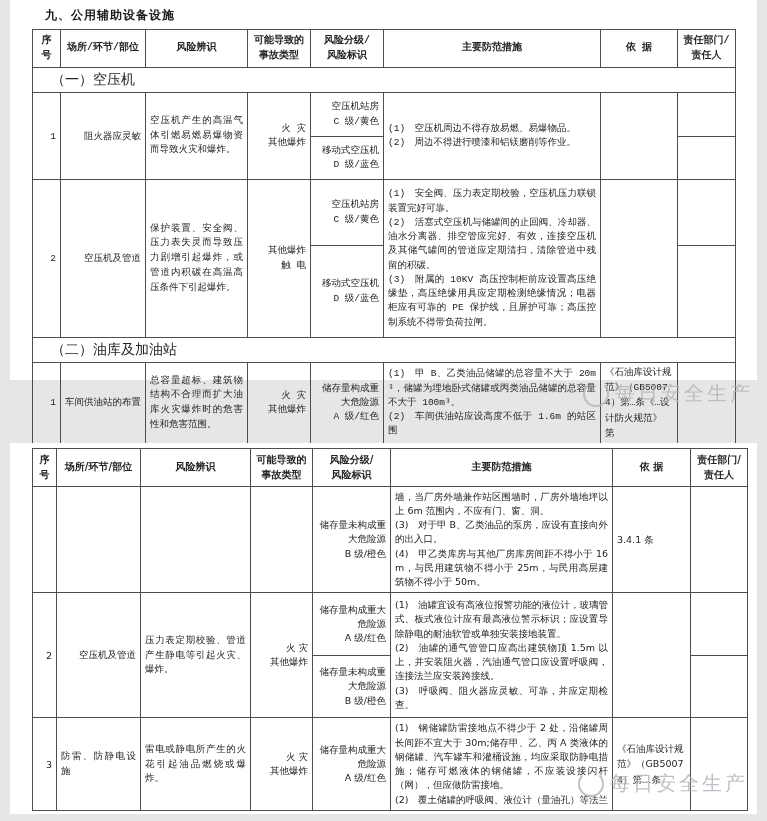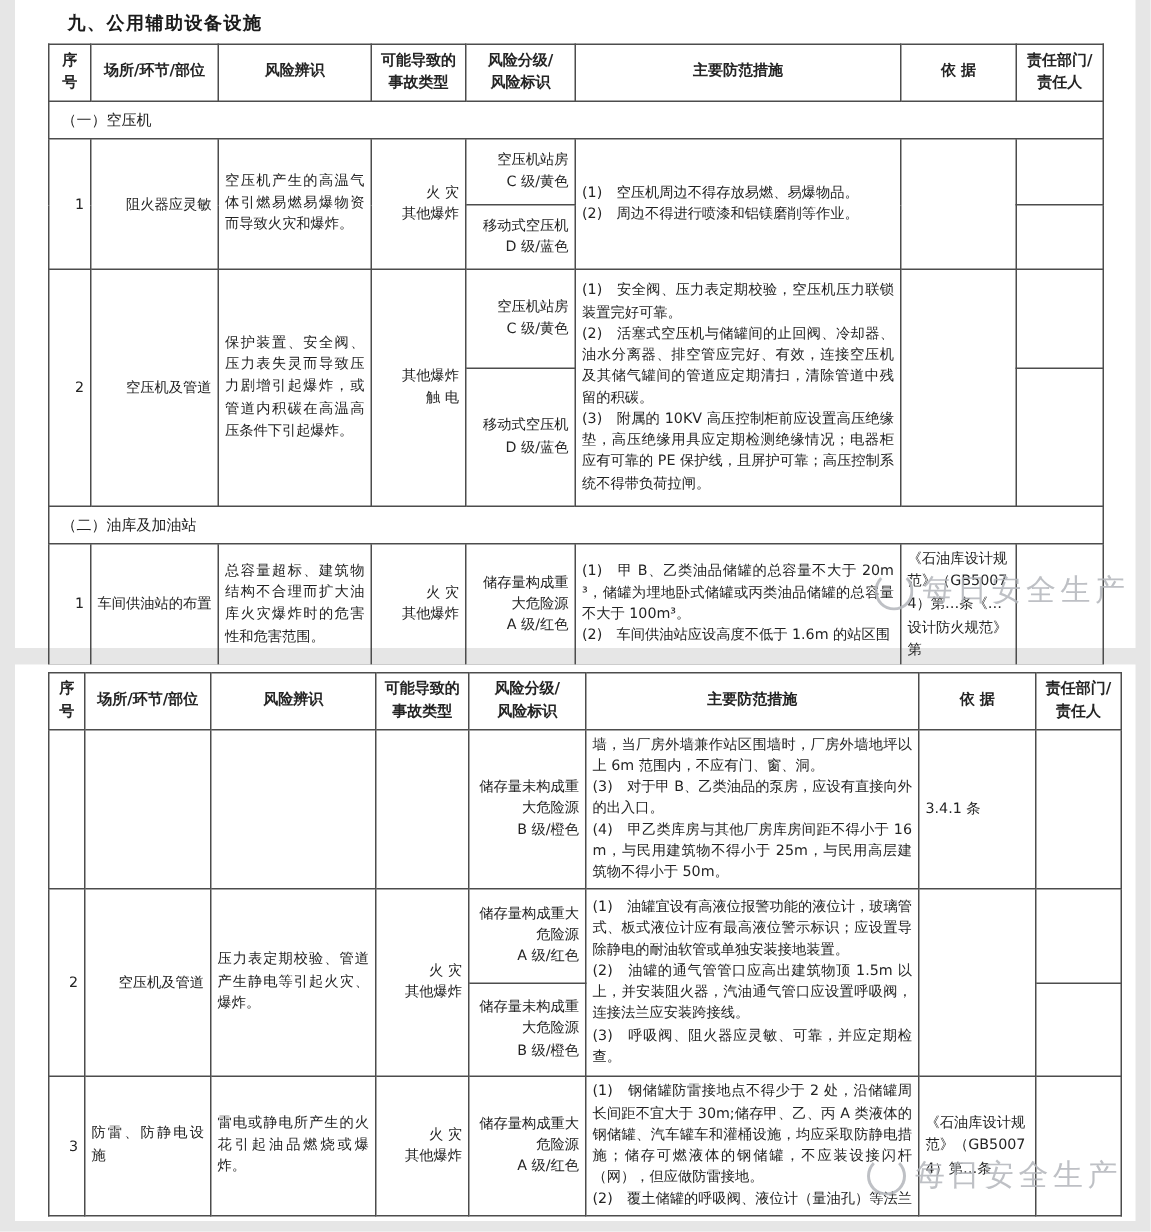--- a/index.html
+++ b/index.html
@@ -1,31 +1,31 @@
 <!DOCTYPE html>
 <html><head>
 <meta charset="utf-8">
 <style>
   html,body{margin:0;padding:0;}
   body{font-family:"DejaVu Sans","Liberation Sans",sans-serif;background:#e6e6e6;}
   .stage{position:relative;width:767px;height:821px;background:#e6e6e6;overflow:hidden;}
   .panel{position:absolute;left:10px;width:747px;background:#ffffff;}
-  #panel1{top:0;height:432px;}
+  #panel1{top:0;height:380px;font-family:Liberation Mono, monospace;}
   #panel2{top:443px;height:371px;}
   .doc-title{margin:7px 0 5px 35px;font-size:12px;font-weight:bold;color:#1b1b1b;letter-spacing:1px;}
   table.grid{border-collapse:collapse;table-layout:fixed;margin-left:22px;}
   table.grid td,table.grid th{border:1px solid #4d4d4d;color:#242424;font-size:9.5px;
      padding:2px 4px;vertical-align:middle;overflow:hidden;word-break:break-all;}
   tr.head th{font-weight:bold;font-size:10px;text-align:center;white-space:pre-line;line-height:1.45;background:#fff;}
   td.c{text-align:right;}
   td.pre{white-space:pre-line;line-height:1.5;}
   td.j{text-align:justify;line-height:1.55;}
   td.meas{white-space:pre-line;text-align:justify;vertical-align:top;line-height:1.5;padding:3px 6px;margin-left:28px;}
   td.basis{white-space:pre-line;vertical-align:top;line-height:1.6;text-align:left;padding:3px 5px;}
-  tr.section td{text-align:left;padding-left:8px;font-size:10px;}
+  tr.section td{text-align:left;padding-left:18px;font-size:14px;}
   .watermark{position:absolute;display:flex;align-items:center;gap:6px;color:#b3b6bb;
      font-size:20px;letter-spacing:3px;opacity:.85;z-index:5;pointer-events:none;
      font-family:"DejaVu Sans","Liberation Sans",sans-serif;}
   .wm-logo{width:22px;height:22px;border:2px solid #b3b6bb;border-radius:50%;
      border-top-color:transparent;flex:0 0 auto;}
 </style>
 </head>
 <body>
 
 <div class="stage">

